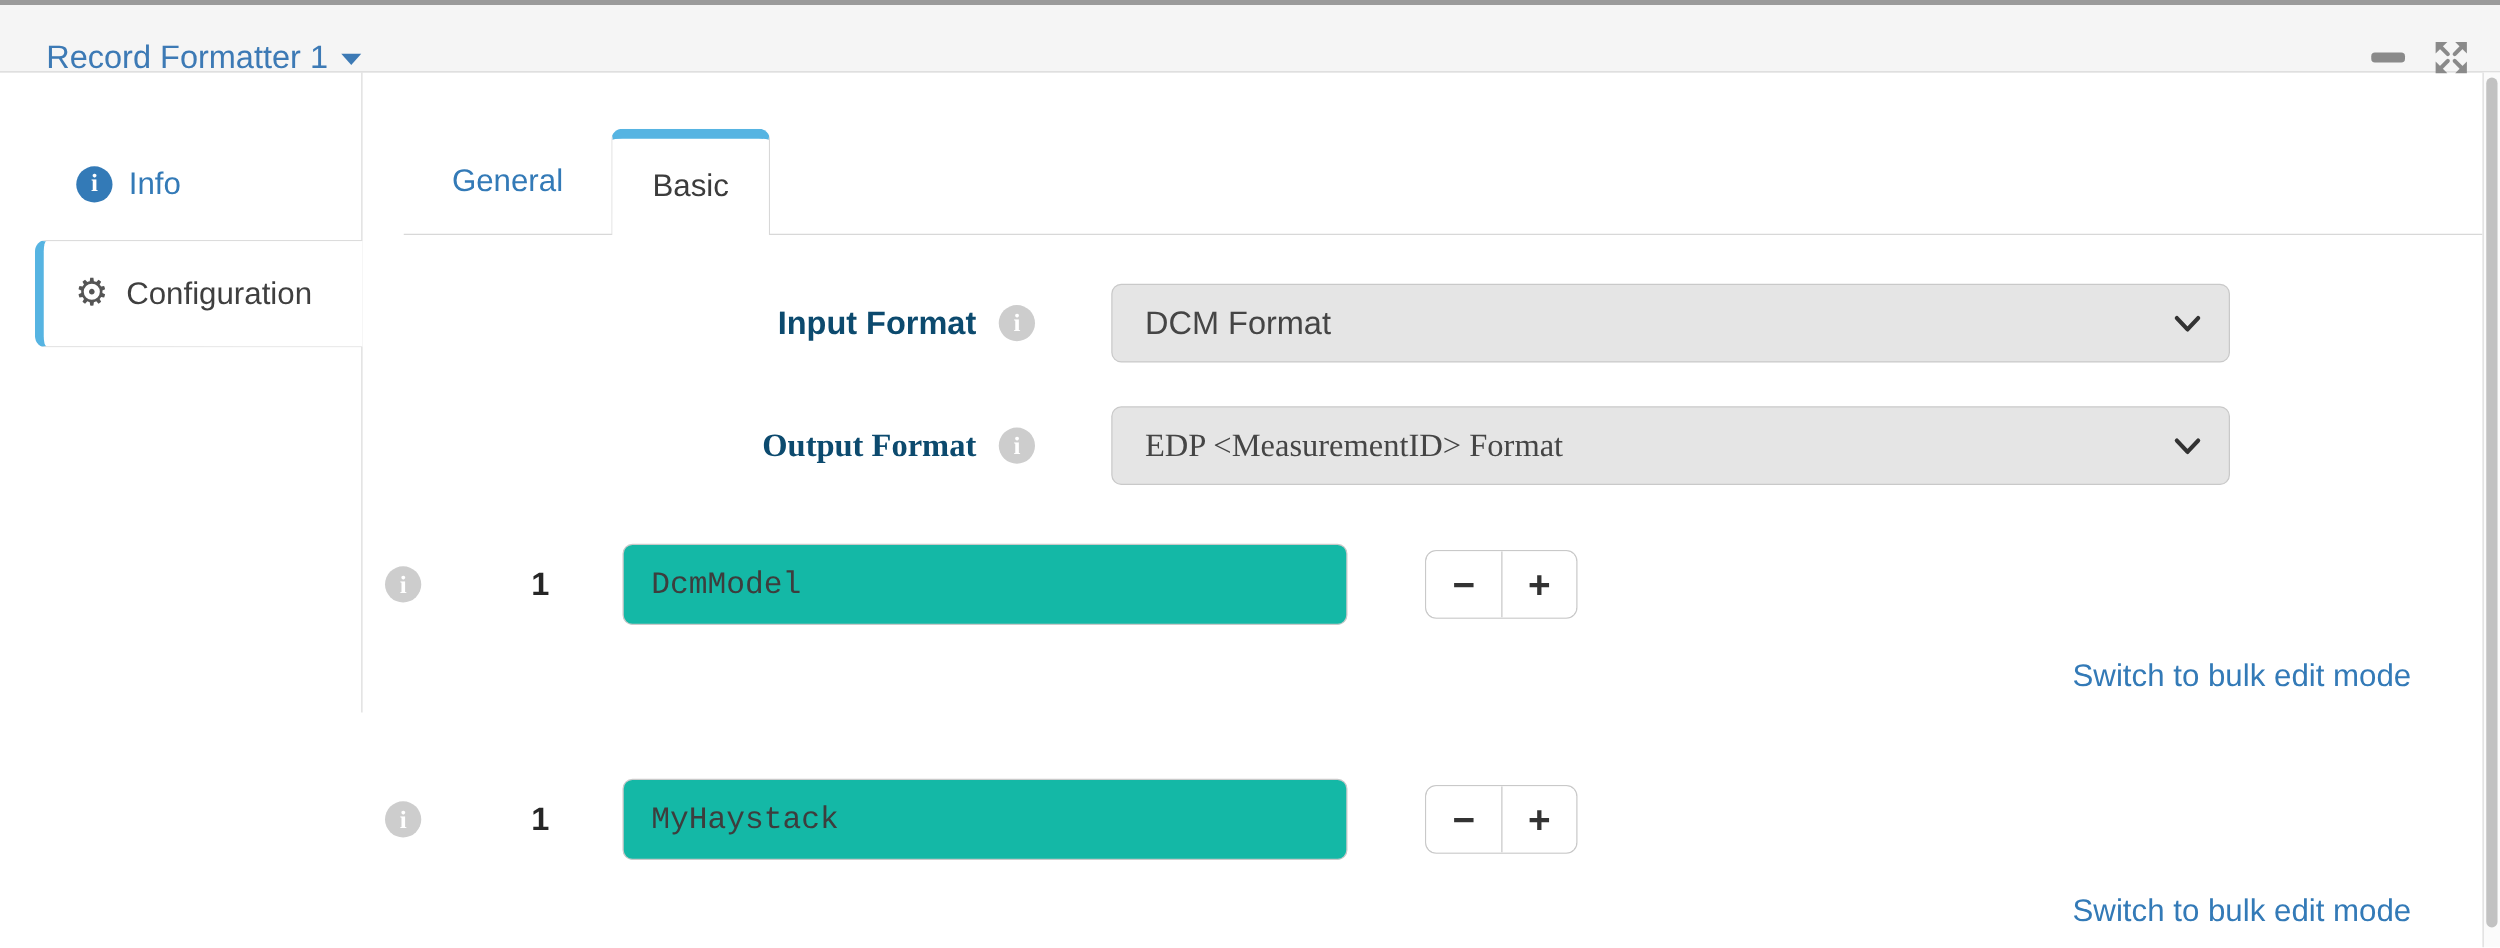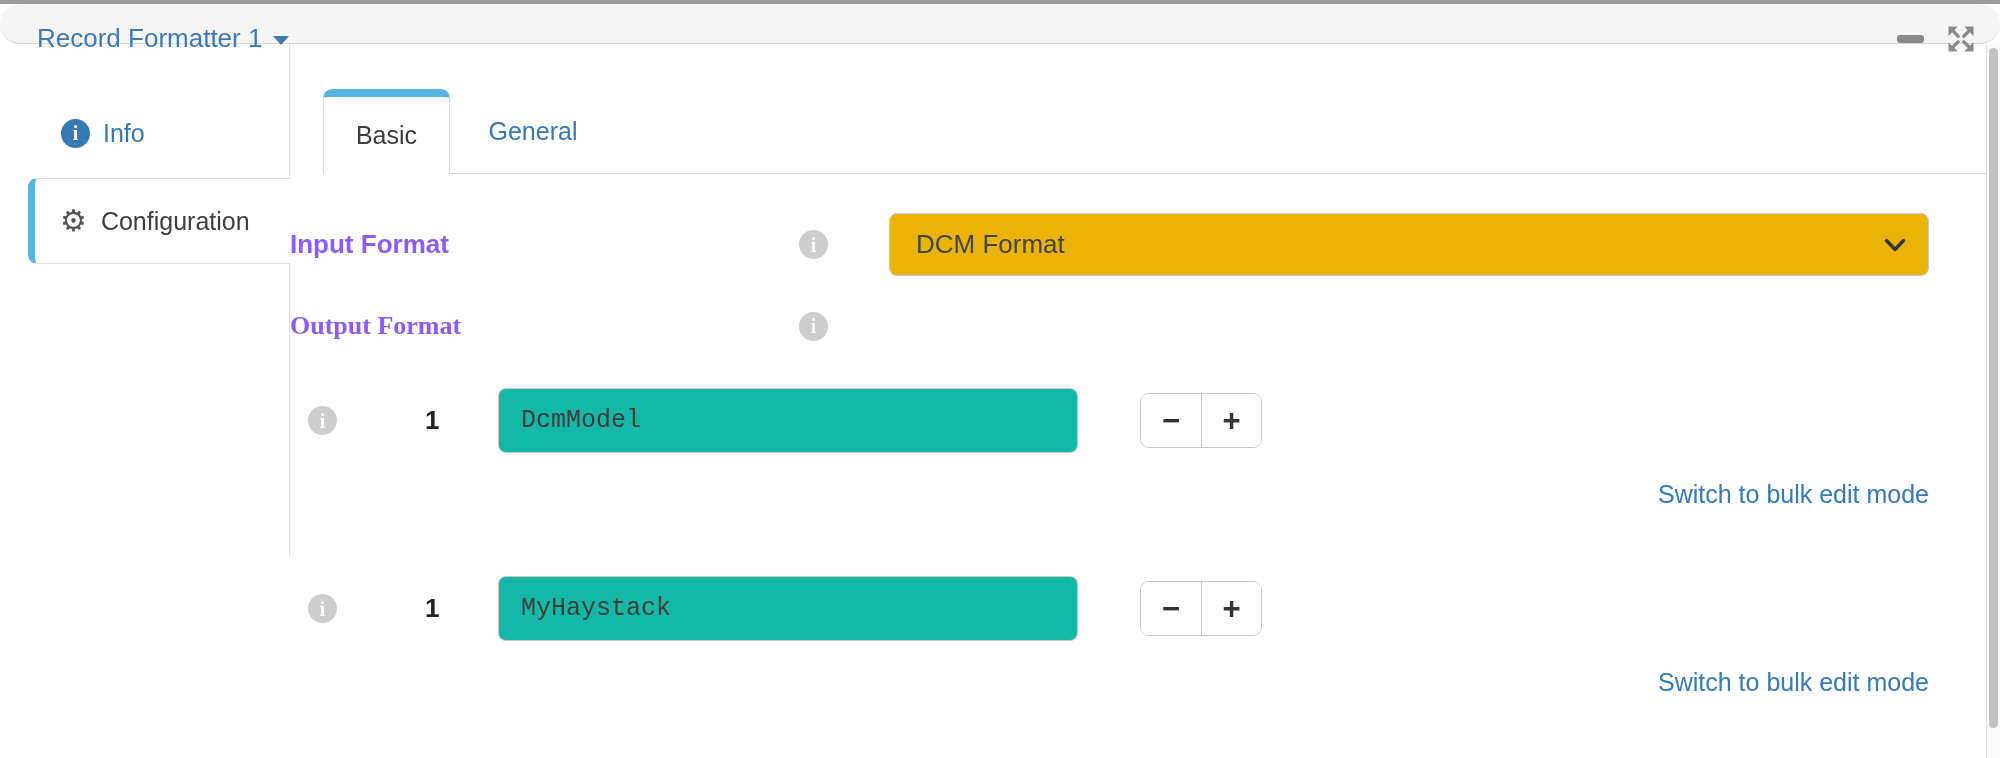--- a/index.html
+++ b/index.html
@@ -11,26 +11,25 @@
     -webkit-font-smoothing:antialiased;
   }
   .window {
     width:2000px; height:758px;
     border-top:4px solid #9b9b9b;
     display:flex; flex-direction:column;
   }
 
   
   .header {
-    height:40px; flex-shrink:0;
+    height:54px; flex-shrink:0;
     background:#f5f5f5;
     border-bottom:1px solid #d8d8d8;
     display:flex; align-items:center;
     padding:30px 24px 0 37px;
-    border-radius:26px;
   }
   .title-btn {
     display:flex; align-items:center; gap:11px;
     color:#3d7ab5; font-size:26px; cursor:pointer;
   }
   .caret-down {
     width:0; height:0; margin-top:4px;
     border-left:8px solid transparent;
     border-right:8px solid transparent;
     border-top:9px solid #3d7ab5;
@@ -104,30 +103,30 @@
     border:1px solid #d8d8d8; border-bottom:none;
     border-top:8px solid #56b4e2;
     border-radius:9px 9px 0 0;
     color:#3c3c3c;
   }
 
   
   .form { flex:1; }
   .frow { display:flex; align-items:center; }
   .lbl {
-    width:491px; flex-shrink:0; text-align:left;
-    font-weight:700; font-size:26px; color:#8b5cf6;
+    width:491px; flex-shrink:0; text-align:right;
+    font-weight:700; font-size:26px; color:#0c4a6e;
   }
   .iconcol { width:108px; flex-shrink:0; display:flex; }
   .iconcol .icon-circle { margin-left:18px; cursor:pointer; }
   .fieldwrap { width:1040px; flex-shrink:0; }
 
   .sel {
-    position:relative; width:1040px; height:63px;
-    background:#eab308;
+    position:relative; width:895px; height:63px;
+    background:#e5e5e5;
     border:1px solid #c9c9c9; border-radius:8px;
     display:flex; align-items:center;
     padding:0 60px 0 26px;
     font-size:26px; color:#454545; cursor:pointer;
   }
   .sel .chev { position:absolute; right:22px; top:24px; }
 
   .row-input-format  { margin-top:39px; }
   .row-output-format { margin-top:35px;font-family:Liberation Serif, serif; }
   .row-asset-tags    { margin-top:47px; }
@@ -209,25 +208,25 @@
       </div>
       <div class="side-item-config">
         <span class="gear-glyph">⚙</span>
         <span>Configuration</span>
       </div>
     </div>
 
     <div class="content">
 
       <div class="tabbar">
+        <div class="tab tab-inactive">
+          <span>General</span>
+        </div>
         <div class="tab tab-active">
           <span>Basic</span>
-        </div>
-        <div class="tab tab-inactive">
-          <span>General</span>
         </div>
       </div>
 
       <div class="form">
 
         <div class="frow row-input-format">
           <div class="lbl">Input Format</div>
           <div class="iconcol">
               <span class="icon-circle icon-info-gray"></span>
             </div>
@@ -239,20 +238,28 @@
               </svg>
             </div>
           </div>
         </div>
 
         <div class="frow row-output-format">
           <div class="lbl">Output Format</div>
           <div class="iconcol">
               <span class="icon-circle icon-info-gray"></span>
             </div>
+          <div class="fieldwrap">
+            <div class="sel">
+              <span>EDP &lt;MeasurementID&gt; Format</span>
+              <svg class="chev" width="22" height="15" viewBox="0 0 22 15">
+                <path d="M2.5 2.5 L11 11.5 L19.5 2.5" fill="none" stroke="#333" stroke-width="3.4" stroke-linecap="round" stroke-linejoin="round"></path>
+              </svg>
+            </div>
+          </div>
         </div>
 
         <div class="frow row-asset-tags">
           <div class="iconcol">
               <span class="icon-circle icon-info-gray"></span>
             </div>
           <div class="fieldwrap tagfield">
             <span class="count">1</span>
             <input class="tg-input" type="text" value="DcmModel" style="">
             <div class="btngroup">

